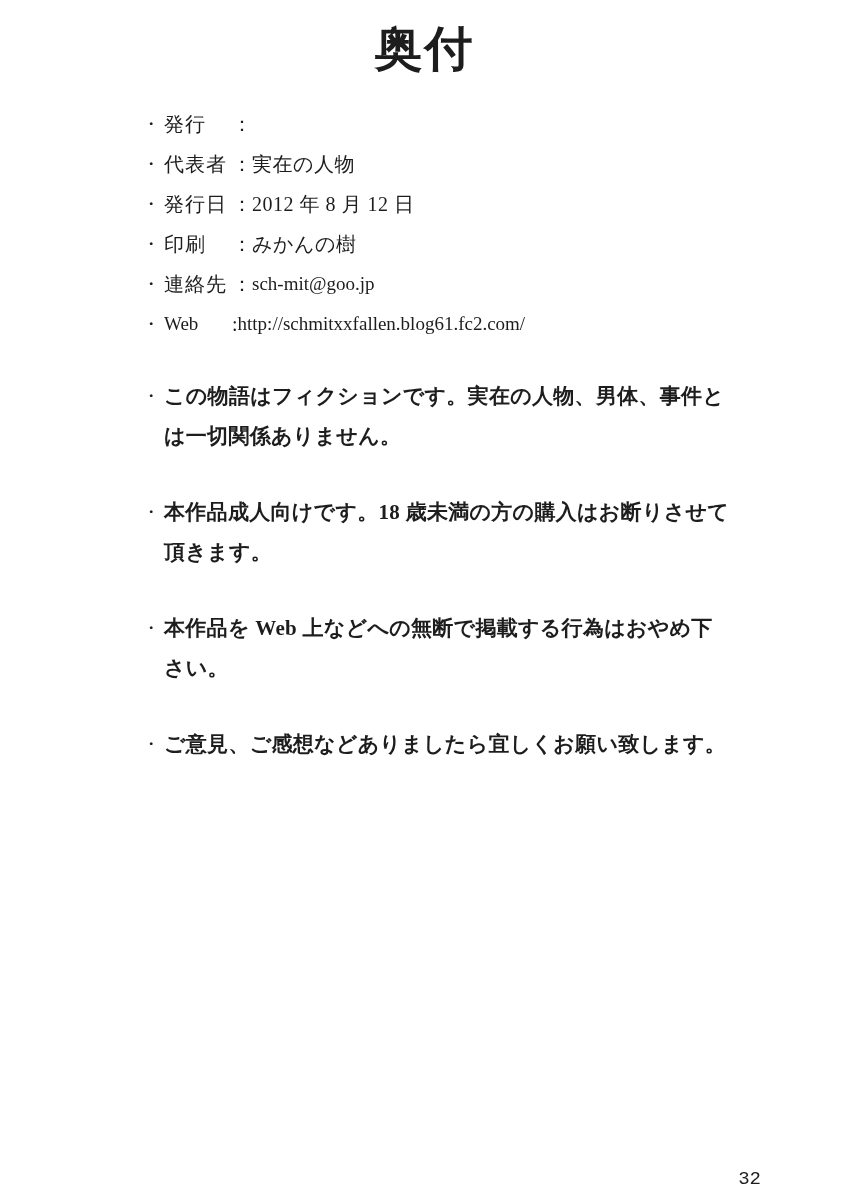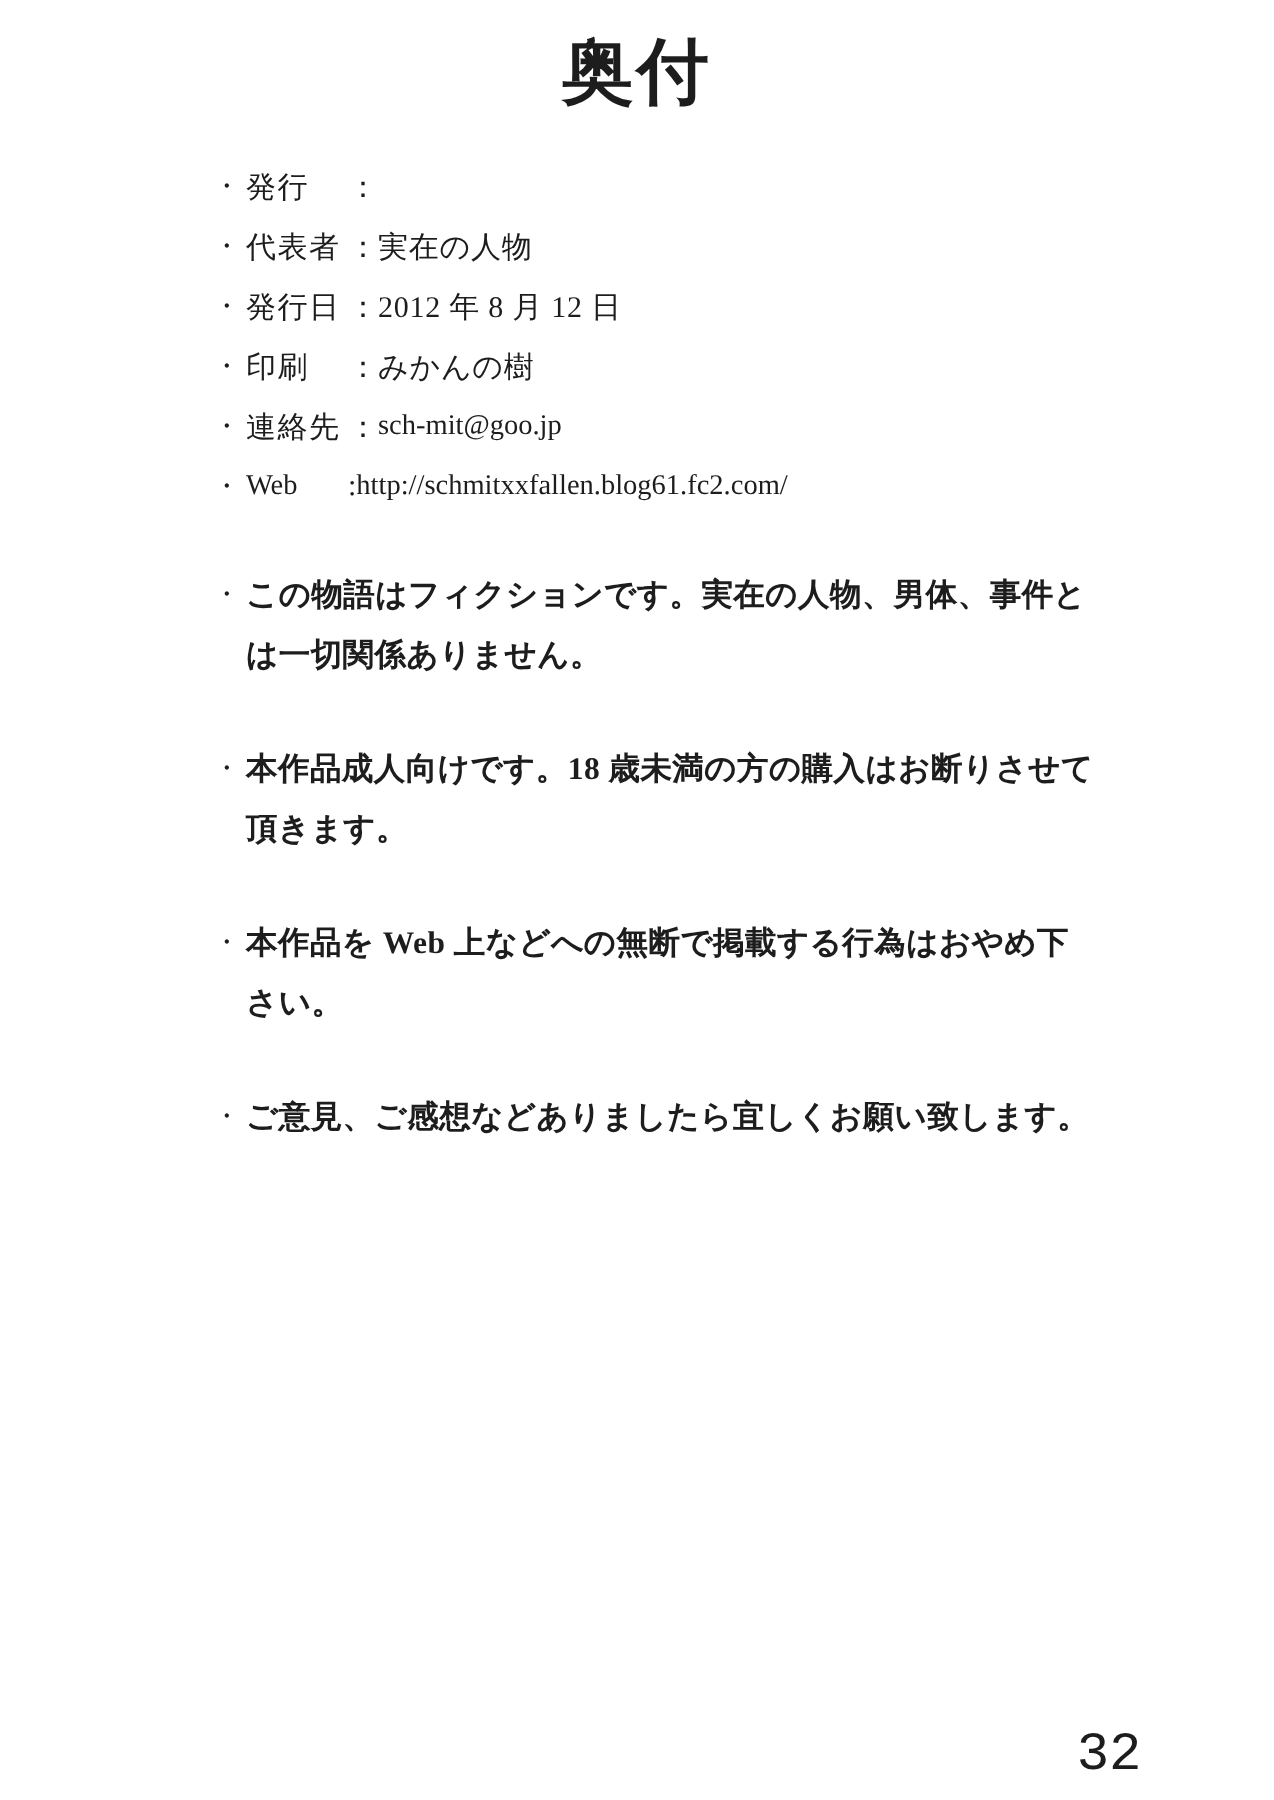--- a/index.html
+++ b/index.html
@@ -80,21 +80,21 @@
     font-weight: bold;
   }
   .note-line {
     line-height: 40px;
     letter-spacing: 0.3px;
   }
   .page-number {
     position: absolute;
     right: 12px;
     bottom: 10px;
-    font-size: 36px;
+    font-size: 19px;
     font-family: "Liberation Mono", "DejaVu Sans Mono", monospace;
     color: #1d1d1d;
   }
 </style>
 </head>
 <body>
 
 <div class="page">
   <h1 class="title">奥付</h1>
 

